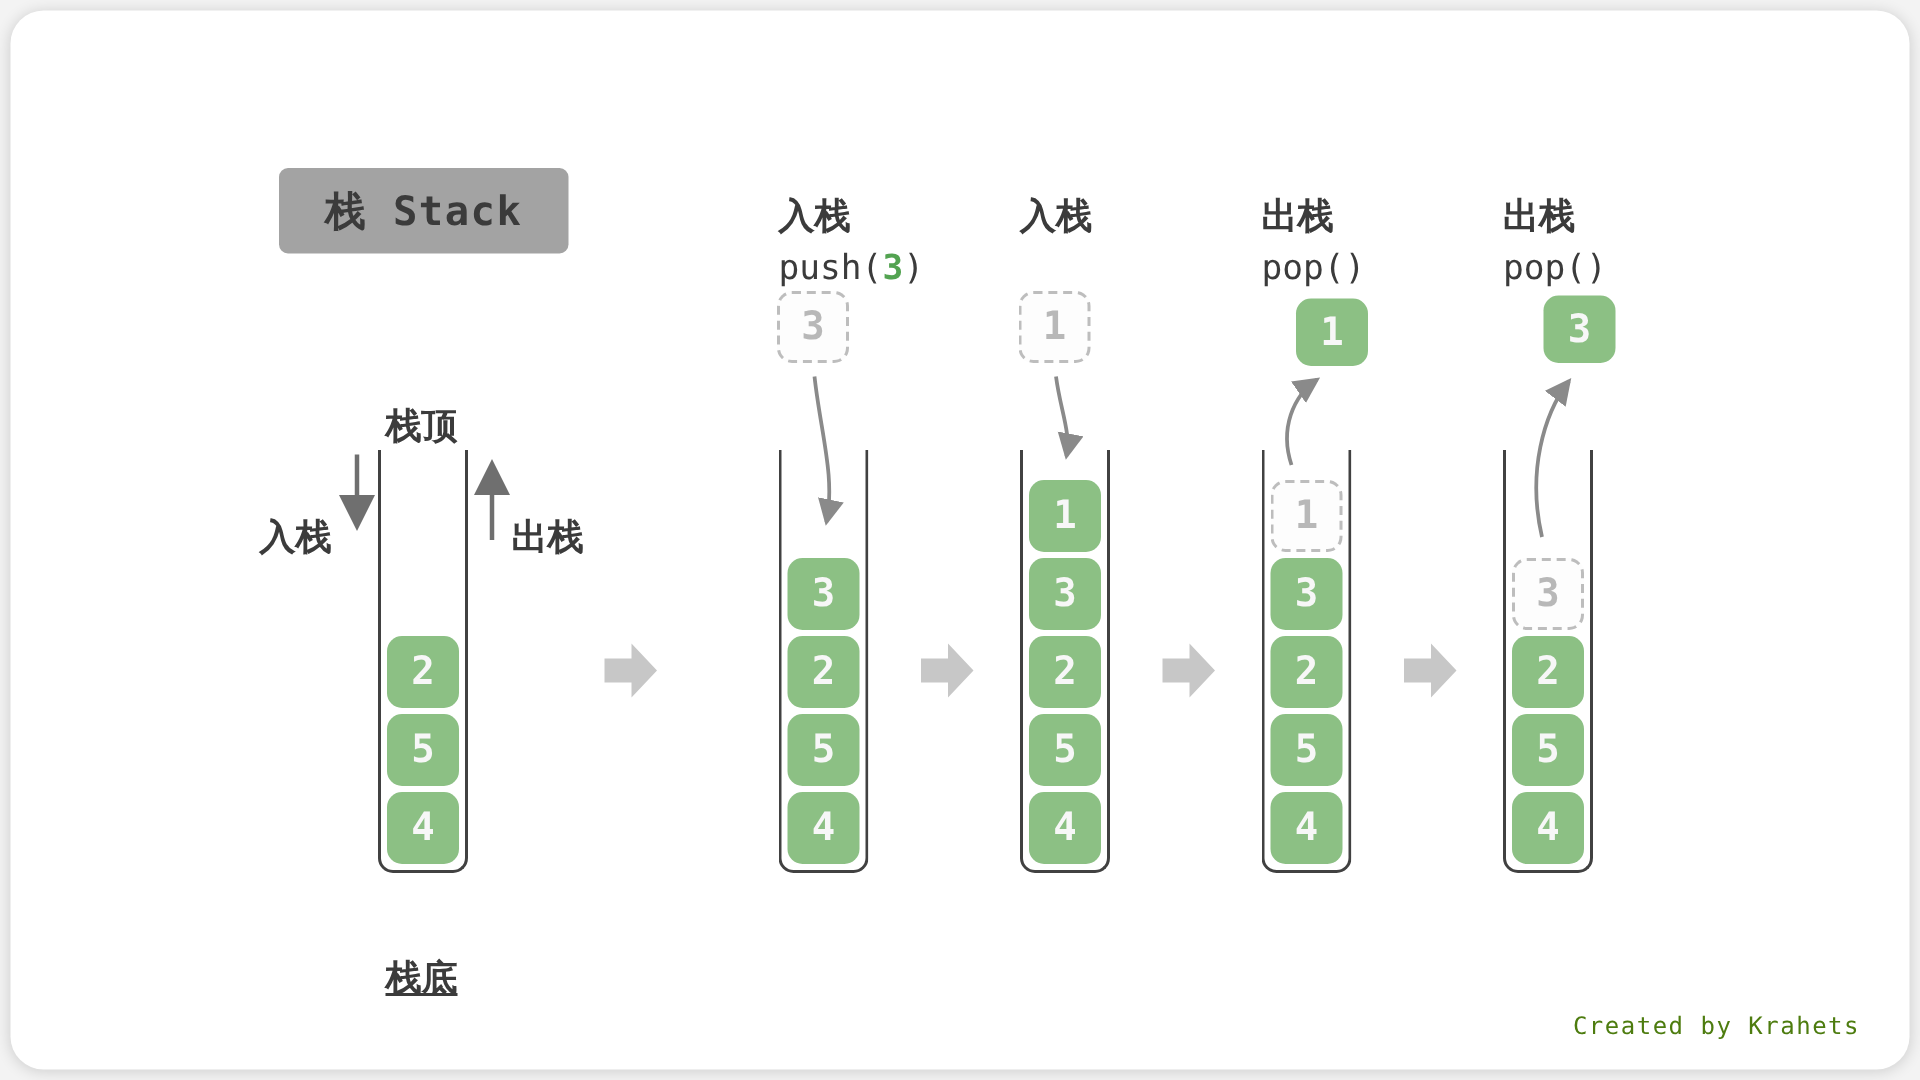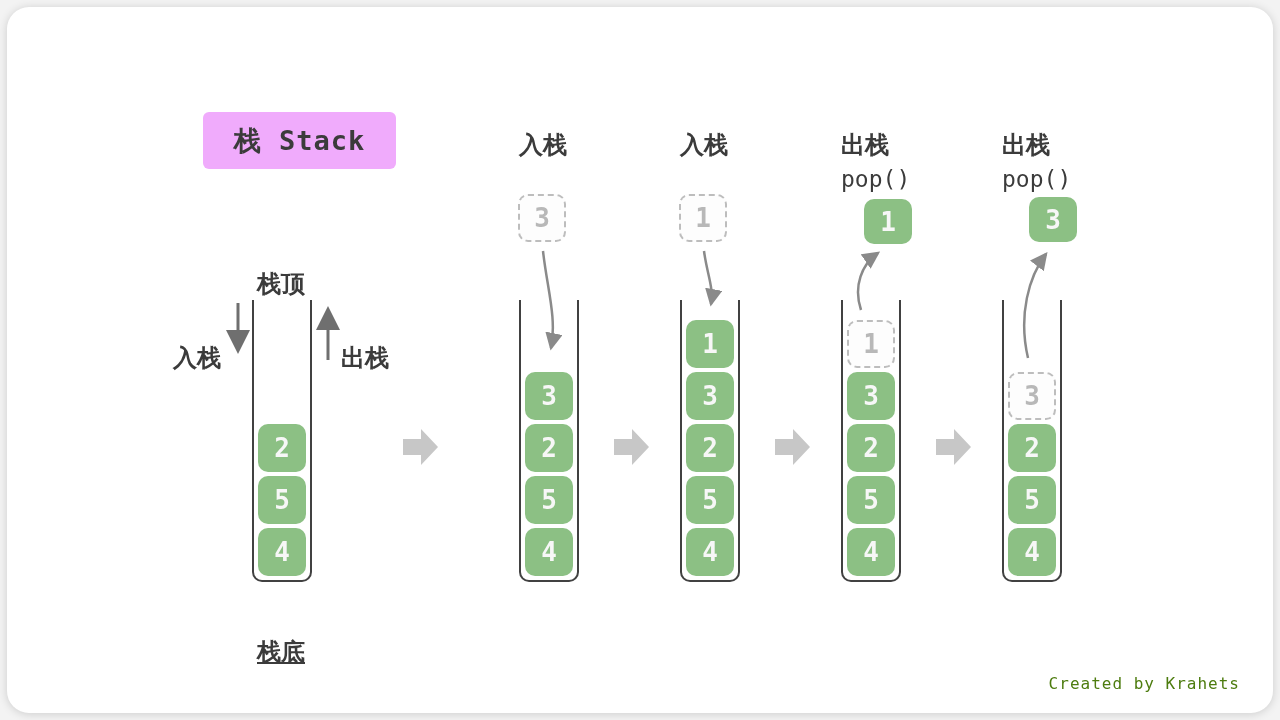--- a/index.html
+++ b/index.html
@@ -2,23 +2,23 @@
 <html><head>
 <meta charset="utf-8">
 <style>
   html,body{margin:0;padding:0;width:1280px;height:720px;background:#f3f3f3;overflow:hidden;}
   #card{position:absolute;left:7px;top:7px;width:1266px;height:706px;background:#ffffff;
         border-radius:22px;box-shadow:0 1px 10px rgba(0,0,0,0.16);}
   #canvas{position:absolute;left:0;top:0;width:1280px;height:720px;}
   .abs{position:absolute;}
   .cjk{font-family:"Liberation Sans",sans-serif;font-weight:bold;color:#3b3b3b;margin-top:24px;}
   .code{font-family:"DejaVu Sans Mono","Liberation Mono",monospace;color:#3b3b3b;}
-  #title-box{left:186px;top:112px;width:193px;height:57px;background:#f0abfc;border-radius:6px;
+  #title-box{left:186px;top:112px;width:193px;height:57px;background:#a3a3a3;border-radius:6px;
              display:flex;align-items:center;justify-content:center;font-size:27px;font-weight:bold;
-             letter-spacing:1px;margin-left:17px;}
+             letter-spacing:1px;}
   .op-header{top:104px;width:180px;}
   .op-cn{font-size:24px;line-height:34px;display:block;}
   .op-code{font-size:23px;line-height:35px;display:block;}
   .arg{color:#53a351;font-weight:bold;}
   .container{width:60px;border-left:2px solid #414141;border-right:2px solid #414141;
              border-bottom:2px solid #414141;border-radius:0 0 10px 10px;box-sizing:border-box;}
   .sbox{width:48px;height:48px;border-radius:10px;background:#8cc084;color:#f7f7f7;
         display:flex;align-items:center;justify-content:center;
         font-family:"DejaVu Sans Mono","Liberation Mono",monospace;font-size:26px;font-weight:bold;}
   .sbox.ghost{background:#fdfdfd;border:2px dashed #bdbdbd;color:#b8b8b8;box-sizing:border-box;}
@@ -64,20 +64,21 @@
   <div class="abs cjk side-label" style="left:173px;top:318px;">入栈</div>
   <div class="abs cjk side-label" style="left:341px;top:318px;">出栈</div>
 
   <div id="stages">
       <div class="abs container" style="left: 252px; top: 300px; height: 282px;"></div>
       <div class="abs sbox" style="left: 258px; top: 424px;">2</div>
       <div class="abs sbox" style="left: 258px; top: 476px;">5</div>
       <div class="abs sbox" style="left: 258px; top: 528px;">4</div>
       <div class="abs op-header" style="left: 519px;">
         <span class="cjk op-cn">入栈</span>
+        <span class="code op-code"><span>push(</span><span class="arg">3</span><span>)</span></span>
       </div>
       <div class="abs sbox ghost" style="left: 518px; top: 194px;">3</div>
       <div class="abs container" style="left: 519px; top: 300px; height: 282px;"></div>
       <div class="abs sbox" style="left: 525px; top: 372px;">3</div>
       <div class="abs sbox" style="left: 525px; top: 424px;">2</div>
       <div class="abs sbox" style="left: 525px; top: 476px;">5</div>
       <div class="abs sbox" style="left: 525px; top: 528px;">4</div>
       <div class="abs op-header" style="left: 680px;">
         <span class="cjk op-cn">入栈</span>
       </div>

